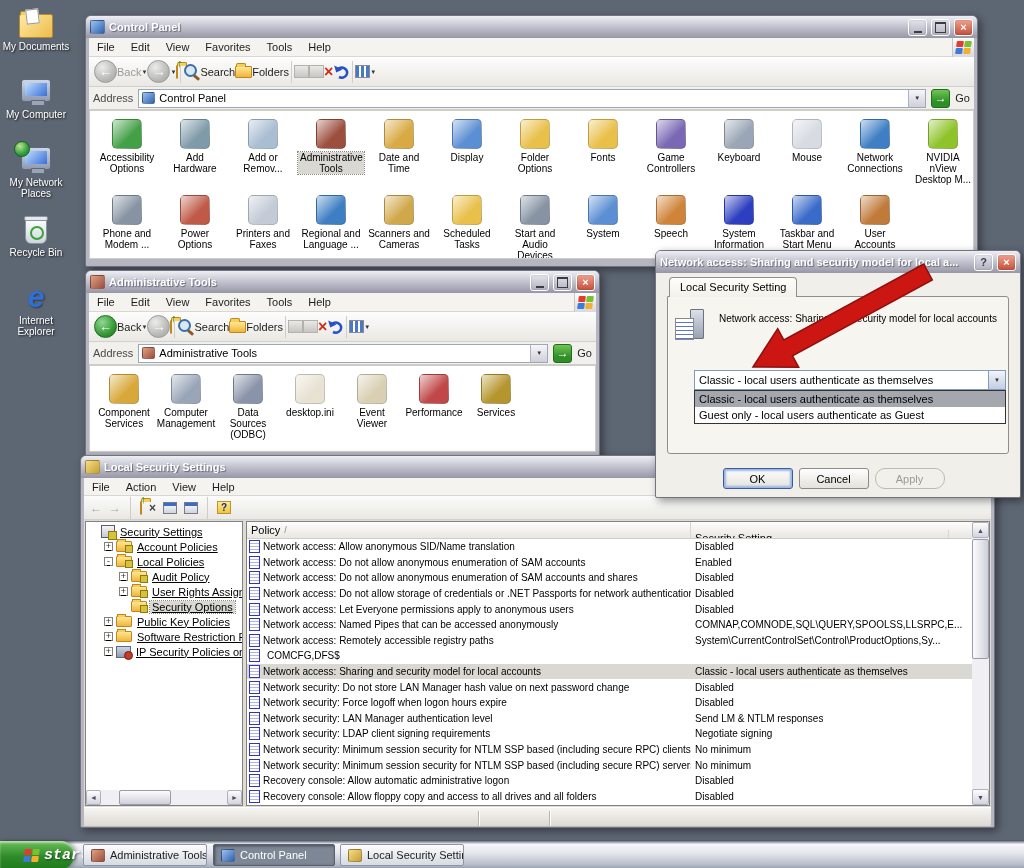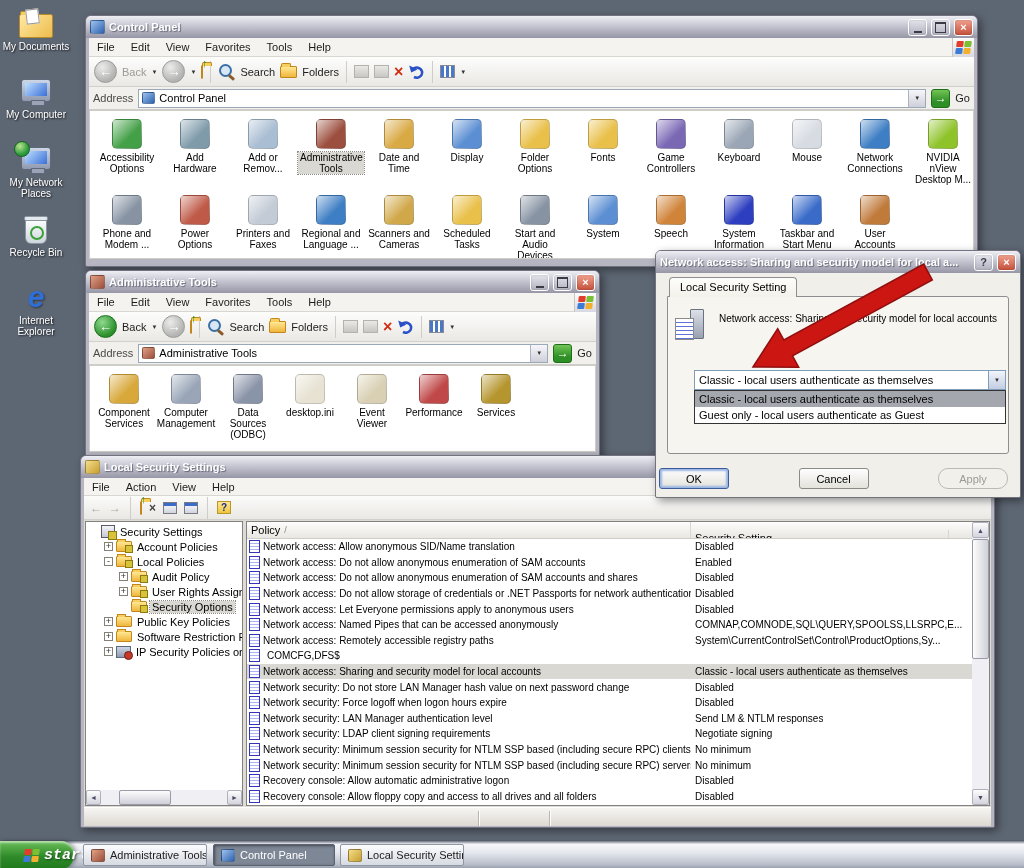--- a/index.html
+++ b/index.html
@@ -31,21 +31,21 @@
   .menubar{height:19px;background:#f4f3ef;border-bottom:1px solid #d9d7d1;display:flex;align-items:center;}
   .menu-items{display:flex;align-items:center;height:100%;}
   .mi{padding:3px 8px;color:#1c1c1c;}
   .mlogo{margin-left:auto;width:22px;height:19px;background:linear-gradient(#fdfdfd,#d8d8e0);
     border-left:1px solid #c8c6c0;display:flex;align-items:center;justify-content:center;}
   .flag{display:grid;grid-template-rows:6px 6px;grid-template-columns:7px 7px;gap:1px;transform:skewX(-8deg);}
   .flag i{border-radius:1px;}
   .flag i:nth-child(1){background:#e23c2c;} .flag i:nth-child(2){background:#7bbf33;}
   .flag i:nth-child(3){background:#3a7bd5;} .flag i:nth-child(4){background:#f3b02f;}
   .toolbar{height:30px;background:linear-gradient(#fdfdfc,#e9e8e4);border-bottom:1px solid #d2d0ca;
-    display:flex;align-items:center;gap:5px;padding:0 5px;color:#1c1c1c;}
+    display:flex;align-items:center;padding:0 5px;color:#1c1c1c;}
   .tsep{width:1px;height:22px;background:#cfcdc7;margin:0 2px;flex:none;}
   .nav-circle{width:23px;height:23px;border-radius:50%;display:flex;align-items:center;justify-content:center;
     color:#fff;font-size:13px;font-weight:bold;flex:none;}
   .nav-circle.green{background:radial-gradient(circle at 35% 30%,#8fd98f,#2a8f2a 70%);border:1px solid #1d6e1d;}
   .nav-circle.gray{background:radial-gradient(circle at 35% 30%,#ececec,#b3b3b1 70%);border:1px solid #9a9a98;}
   .g-larr::before{content:"←";} .g-rarr::before{content:"→";} .g-uarr::before{content:"↑";}
   .g-caret{font-size:6px;color:#333;} .g-caret::before{content:"▼";}
   .lbl-dis{color:#9b9a96;}
   .folder-ic{width:17px;height:12px;background:linear-gradient(#ffe793,#efb63c);
     border:1px solid #c2861d;border-radius:1px;position:relative;flex:none;}
@@ -106,40 +106,40 @@
     background:repeating-linear-gradient(180deg,#fff 0 3px,#5a74d4 3px 4px);}
   .dlg-text{position:absolute;left:60px;top:40px;width:296px;font-size:10px;white-space:nowrap;overflow:hidden;}
   .combo{position:absolute;left:35px;top:97px;width:312px;height:20px;background:#fff;
     border:1px solid #7f9db9;display:flex;align-items:center;}
   .combo .cval{flex:1;padding:0 4px;white-space:nowrap;overflow:hidden;}
   .combo .cbtn{width:17px;height:18px;background:linear-gradient(#f2f5fb,#c2cde2);
     border-left:1px solid #7f9db9;display:flex;align-items:center;justify-content:center;}
   .ddlist{position:absolute;left:35px;top:117px;width:312px;background:#fff;border:1px solid #333;z-index:3;}
   .dd-item{height:16px;line-height:16px;padding:0 4px;white-space:nowrap;overflow:hidden;}
   .dd-item.sel{background:var(--c-ddsel);}
-  .dlg-btns{position:absolute;left:0;right:9px;top:195px;display:flex;justify-content:space-between;gap:6px;}
+  .dlg-btns{position:absolute;left:0;right:9px;top:195px;display:flex;justify-content:center;gap:6px;}
   .xpbtn{width:70px;height:21px;background:linear-gradient(#fefefe,#e3e2db);border:1px solid #8a8a87;
     border-radius:3px;font-size:11px;display:flex;align-items:center;justify-content:center;color:#000;}
   .xpbtn.focus{border:1px solid #3c5a9c;box-shadow:inset 0 0 2px 2px #9ab6e4;}
   .xpbtn.disabled{color:#9c9a94;border-color:#bcbab4;background:#f1f0eb;border-radius:10px;}
   #arrow{position:absolute;left:718px;top:262px;width:220px;height:115px;z-index:50;color:var(--c-arrow);pointer-events:none;}
 
   
   #lss-win{left:80px;top:455px;width:915px;height:373px;z-index:30;}
   .mmc-menu{height:18px;background:#f4f3ef;border-bottom:1px solid #d9d7d1;display:flex;align-items:center;}
   .mmc-tools{height:24px;background:linear-gradient(#fbfbfa,#e9e8e4);border-bottom:1px solid #d2d0ca;
     display:flex;align-items:center;gap:7px;padding:0 6px;}
   .mmc-ic{font-size:12px;font-weight:bold;color:#444;flex:none;display:flex;align-items:center;}
   .mmc-ic.dis{color:#a8a8a4;}
   .mmc-sq{width:14px;height:12px;border:1px solid #7a7a86;background:linear-gradient(#fdfdfd,#cfd4de);position:relative;flex:none;}
   .mmc-sq::before{content:"";position:absolute;left:0;right:0;top:0;height:3px;background:#3a6bc9;}
   .mmc-help{width:14px;height:13px;background:linear-gradient(#ffe793,#efc63c);border:1px solid #b8962a;
     color:#1c2c8c;font-weight:bold;font-size:10px;display:flex;align-items:center;justify-content:center;flex:none;}
   .mmc-main{display:flex;gap:3px;height:287px;background:#dedbd4;padding:1px;}
-  .tree-pane{width:158px;background:#fff;border:1px solid #828282;position:relative;overflow:hidden;padding-top:2px;}
+  .tree-pane{width:158px;background:#fff;border:1px solid #828282;position:relative;overflow:hidden;padding-top:2px;text-decoration:underline;}
   .tree-row{display:flex;align-items:center;height:15px;gap:3px;white-space:nowrap;}
   .expander{width:9px;height:9px;border:1px solid #848078;background:#fff;font-size:9px;line-height:7px;
     text-align:center;flex:none;color:#333;}
   .exp-sp{width:9px;flex:none;}
   .tfold{position:relative;width:16px;height:11px;background:linear-gradient(#ffe793,#efb63c);
     border:1px solid #c2861d;border-radius:1px;flex:none;}
   .tfold::before{content:"";position:absolute;top:-3px;left:0;width:7px;height:2px;background:#f6cf5e;
     border:1px solid #c2861d;border-bottom:none;}
   .tfold.lock::after{content:"";position:absolute;right:-2px;bottom:-2px;width:6px;height:6px;
     background:#d8c23a;border:1px solid #8c7a10;}

